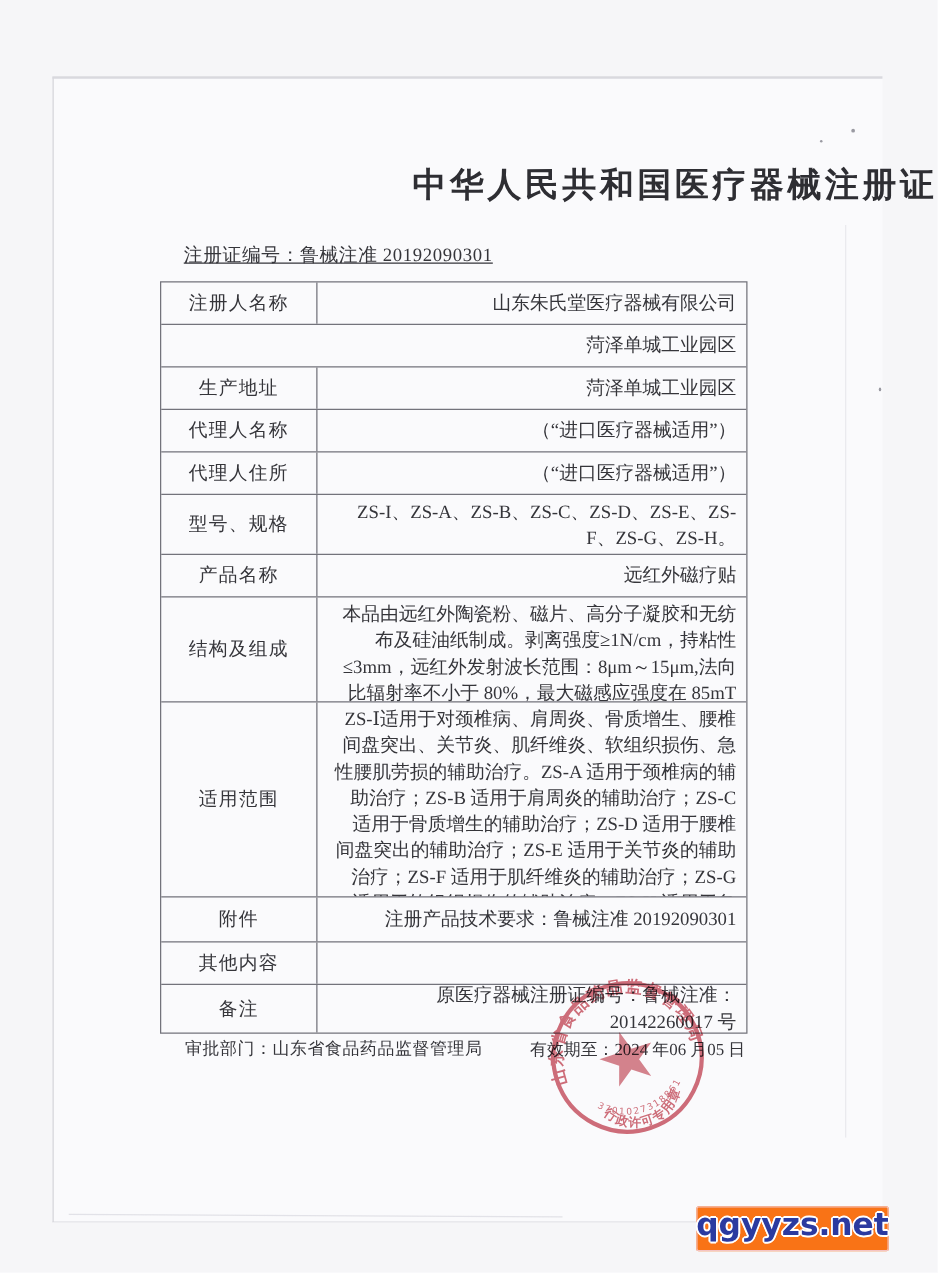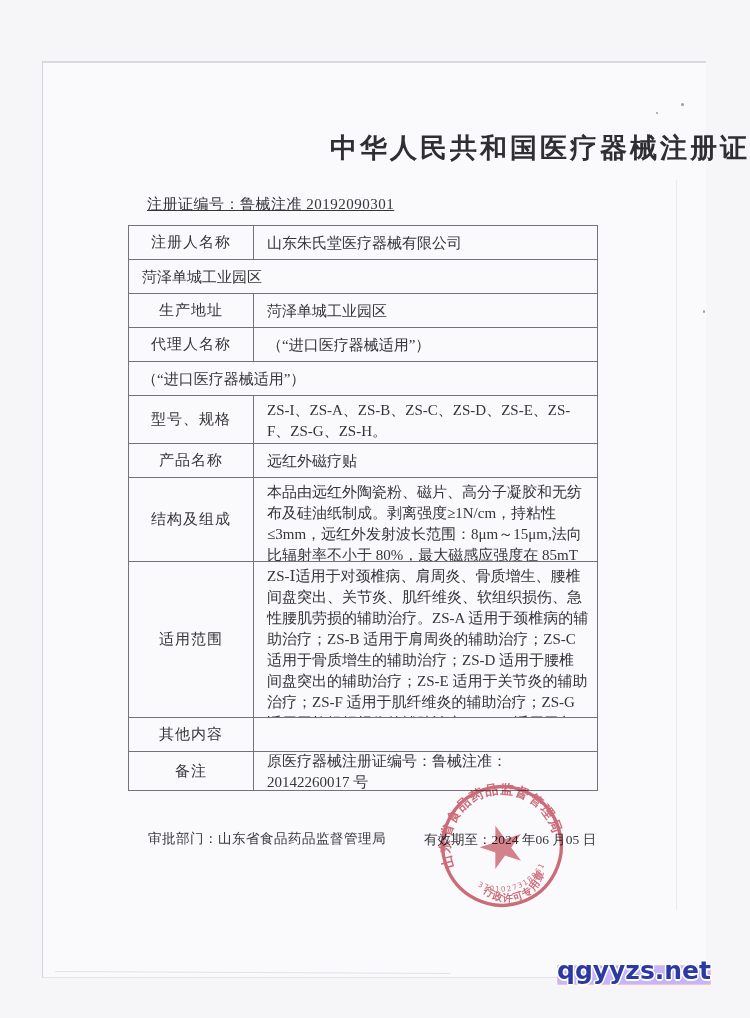--- a/index.html
+++ b/index.html
@@ -46,38 +46,39 @@
   .tcell-label{
     width:125px;flex:0 0 125px;border-right:1px solid #73737b;box-sizing:border-box;
     display:flex;align-items:center;justify-content:center;
     font-size:15px;letter-spacing:1px;text-align:center;
   }
   .tcell-value{
     flex:1;box-sizing:border-box;padding:3px 8px 2px 13px;
     font-size:15px;line-height:21px;
     display:flex;flex-direction:column;justify-content:center;
     overflow:hidden;
+    text-align:right;
   }
   .trow.multi .tcell-value{justify-content:flex-start;padding-top:4px;}
 
   .footer-dept{position:absolute;left:148px;top:830px;font-size:13.5px;letter-spacing:.5px;}
   .footer-dates{position:absolute;left:424px;top:827px;font-size:13.5px;line-height:25px;}
 
   
   .seal{
     position:absolute;left:434px;top:778px;width:136px;height:136px;
     transform:rotate(-18deg);
     opacity:.8;mix-blend-mode:multiply;
     pointer-events:none;
   }
   
   .wm{
-    position:absolute;left:557px;top:965px;width:154px;height:20px;
-    background:#c4b5fd;border-radius:2px;
-    display:flex;align-items:flex-end;justify-content:center;
+    position:absolute;left:557px;top:965px;width:154px;height:36px;
+    background:#f97316;border-radius:2px;
+    display:flex;align-items:flex-start;justify-content:center;
     box-shadow:0 0 0 1px #f4c4c4 inset;
   }
   .wm span{
     font-family:"DejaVu Sans","Liberation Sans",sans-serif;
     font-weight:bold;font-size:25px;color:#2b3aa0;letter-spacing:0;
     text-shadow:
       -1.5px 0 0 #fff, 1.5px 0 0 #fff, 0 -1.5px 0 #fff, 0 1.5px 0 #fff,
       -1px -1px 0 #fff, 1px 1px 0 #fff, -1px 1px 0 #fff, 1px -1px 0 #fff;
   }
 </style>
@@ -104,37 +105,42 @@
     </div>
     <div class="trow r3">
       <div class="tcell-label">生产地址</div>
       <div class="tcell-value">菏泽单城工业园区</div>
     </div>
     <div class="trow r4">
       <div class="tcell-label">代理人名称</div>
       <div class="tcell-value">（“进口医疗器械适用”）</div>
     </div>
     <div class="trow r5">
+      <div class="tcell-label">代理人住所</div>
       <div class="tcell-value">（“进口医疗器械适用”）</div>
     </div>
     <div class="trow r7 multi">
       <div class="tcell-label">型号、规格</div>
       <div class="tcell-value">ZS-I、ZS-A、ZS-B、ZS-C、ZS-D、ZS-E、ZS-F、ZS-G、ZS-H。</div>
     </div>
     <div class="trow r6">
       <div class="tcell-label">产品名称</div>
       <div class="tcell-value">远红外磁疗贴</div>
     </div>
     <div class="trow r8 multi">
       <div class="tcell-label">结构及组成</div>
       <div class="tcell-value">本品由远红外陶瓷粉、磁片、高分子凝胶和无纺布及硅油纸制成。剥离强度≥1N/cm，持粘性≤3mm，远红外发射波长范围：8μm～15μm,法向比辐射率不小于 80%，最大磁感应强度在 85mT～200mT 范围内。</div>
     </div>
     <div class="trow r9 multi">
       <div class="tcell-label">适用范围</div>
       <div class="tcell-value">ZS-Ⅰ适用于对颈椎病、肩周炎、骨质增生、腰椎间盘突出、关节炎、肌纤维炎、软组织损伤、急性腰肌劳损的辅助治疗。ZS-A 适用于颈椎病的辅助治疗；ZS-B 适用于肩周炎的辅助治疗；ZS-C 适用于骨质增生的辅助治疗；ZS-D 适用于腰椎间盘突出的辅助治疗；ZS-E 适用于关节炎的辅助治疗；ZS-F 适用于肌纤维炎的辅助治疗；ZS-G 适用于软组织损伤的辅助治疗；ZS-H 适用于急性腰肌劳损的辅助治疗。</div>
+    </div>
+    <div class="trow r10">
+      <div class="tcell-label">附件</div>
+      <div class="tcell-value">注册产品技术要求：鲁械注准 20192090301</div>
     </div>
     <div class="trow r11">
       <div class="tcell-label">其他内容</div>
       <div class="tcell-value"></div>
     </div>
     <div class="trow r12">
       <div class="tcell-label">备注</div>
       <div class="tcell-value">原医疗器械注册证编号：鲁械注准：20142260017 号</div>
     </div>
   </div>

